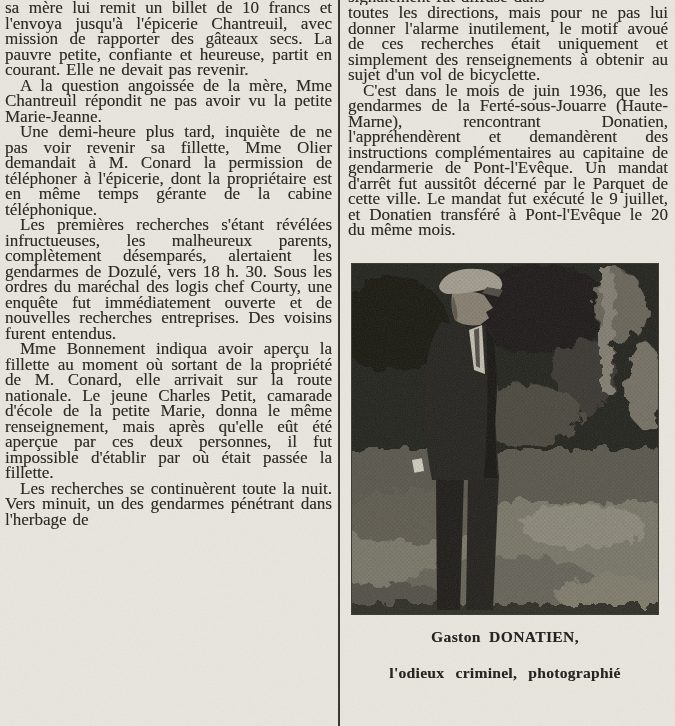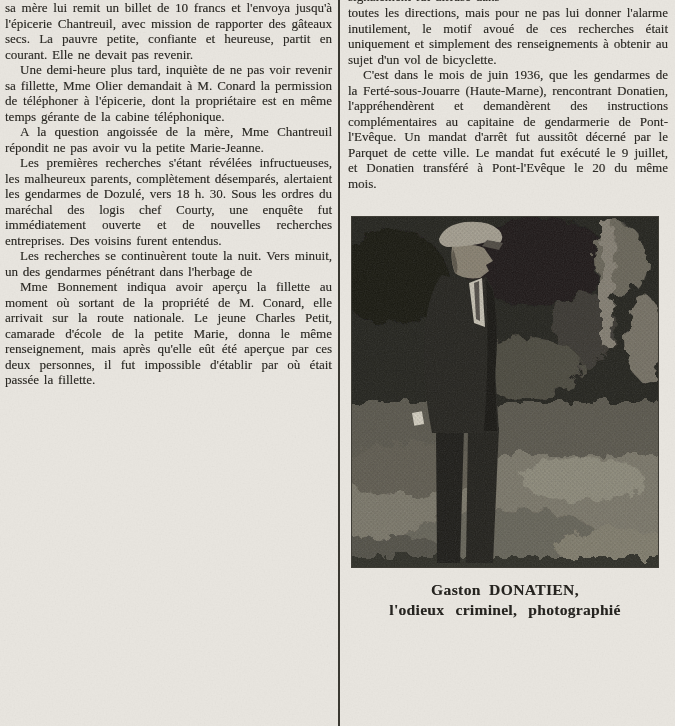--- a/index.html
+++ b/index.html
@@ -3,47 +3,47 @@
 <meta charset="utf-8">
 <style>
   html,body { margin:0; padding:0; background:#cfccc6; }
   .page {
     position:relative; width:675px; height:726px; overflow:hidden;
     background:#e9e6e0; color:#2c2a25;
     font-family:"Liberation Serif","DejaVu Serif",serif;
     text-shadow:0.3px 0.3px 0 rgba(42,40,35,0.35);
   }
   .col { position:absolute; top:0; }
-  .col p { margin:0; text-align:justify; font-size:13px; line-height:15.5px; word-spacing:1.6px; }
+  .col p { margin:0; text-align:justify; font-size:17px; line-height:15.5px; word-spacing:1.6px; }
   .col-left  { left:5px;   width:327px; height:726px; }
   .col-right { left:348px; width:320px; height:552px; }
   .indent { text-indent:15px; }
   .divider { position:absolute; left:338px; top:0; width:2px; height:726px; background:#3a3831; }
   .clipped { height:5px; overflow:hidden; }
   .clipped span { display:block; line-height:15.5px; transform:translateY(-11px); }
   figure.photo-fig { margin:25px 0 0 3px; width:308px; }
   .photo { width:306px; height:350px; border:1px solid #3f3d36; background:#34332c; }
   .photo svg { display:block; }
   figcaption { text-align:center; font-weight:bold; margin-top:13px; color:#262420; }
   .cap1 { font-size:15.5px; word-spacing:4px; letter-spacing:0.4px; }
-  .cap2 { font-size:15.5px; word-spacing:7px; letter-spacing:0.3px; margin-top:2px; }
+  .cap2 { font-size:15.5px; word-spacing:7px; letter-spacing:0.3px; margin-top:18px; }
   .paper-grain { position:absolute; inset:0; pointer-events:none; mix-blend-mode:multiply; }
 </style>
 </head>
 <body>
 
 <div class="page">
 
   <div class="col col-left">
     <p>sa mère lui remit un billet de 10 francs et l'envoya jusqu'à l'épicerie Chantreuil, avec mission de rapporter des gâteaux secs. La pauvre petite, confiante et heureuse, partit en courant. Elle ne devait pas revenir.</p>
+    <p class="indent">A la question angoissée de la mère, Mme Chantreuil répondit ne pas avoir vu la petite Marie-Jeanne.</p>
     <p class="indent">Une demi-heure plus tard, inquiète de ne pas voir revenir sa fillette, Mme Olier demandait à M. Conard la permission de téléphoner à l'épicerie, dont la propriétaire est en même temps gérante de la cabine téléphonique.</p>
-    <p class="indent">A la question angoissée de la mère, Mme Chantreuil répondit ne pas avoir vu la petite Marie-Jeanne.</p>
     <p class="indent">Les premières recherches s'étant révélées infructueuses, les malheureux parents, complètement désemparés, alertaient les gendarmes de Dozulé, vers 18 h. 30. Sous les ordres du maréchal des logis chef Courty, une enquête fut immédiatement ouverte et de nouvelles recherches entreprises. Des voisins furent entendus.</p>
+    <p class="indent">Mme Bonnement indiqua avoir aperçu la fillette au moment où sortant de la propriété de M. Conard, elle arrivait sur la route nationale. Le jeune Charles Petit, camarade d'école de la petite Marie, donna le même renseignement, mais après qu'elle eût été aperçue par ces deux personnes, il fut impossible d'établir par où était passée la fillette.</p>
     <p class="indent">Les recherches se continuèrent toute la nuit. Vers minuit, un des gendarmes pénétrant dans l'herbage de</p>
-    <p class="indent">Mme Bonnement indiqua avoir aperçu la fillette au moment où sortant de la propriété de M. Conard, elle arrivait sur la route nationale. Le jeune Charles Petit, camarade d'école de la petite Marie, donna le même renseignement, mais après qu'elle eût été aperçue par ces deux personnes, il fut impossible d'établir par où était passée la fillette.</p>
   </div>
 
   <div class="divider"></div>
 
   <div class="col col-right">
     <p class="clipped">
         <span>signalement fut diffusé dans</span>
       </p>
     <p>toutes les directions, mais pour ne pas lui donner l'alarme inutilement, le motif avoué de ces recherches était uniquement et simplement des renseignements à obtenir au sujet d'un vol de bicyclette.</p>
     <p class="indent">C'est dans le mois de juin 1936, que les gendarmes de la Ferté-sous-Jouarre (Haute-Marne), rencontrant Donatien, l'appréhendèrent et demandèrent des instructions complémentaires au capitaine de gendarmerie de Pont-l'Evêque. Un mandat d'arrêt fut aussitôt décerné par le Parquet de cette ville. Le mandat fut exécuté le 9 juillet, et Donatien transféré à Pont-l'Evêque le 20 du même mois.</p>

